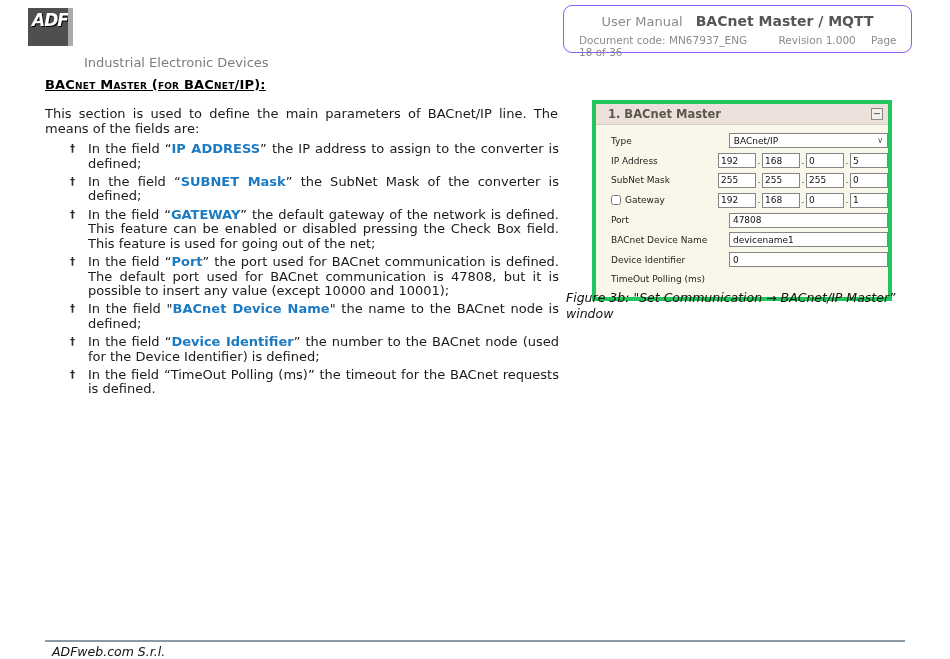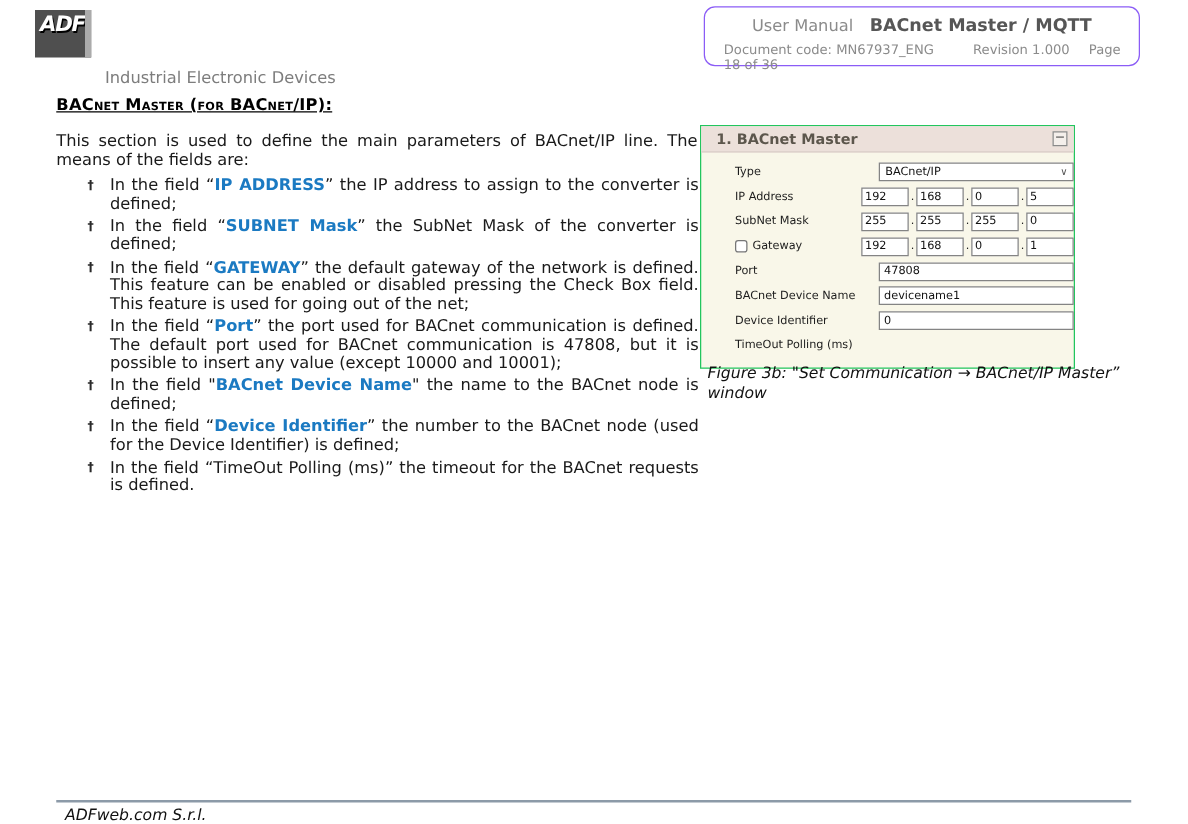--- a/index.html
+++ b/index.html
@@ -72,41 +72,41 @@
     margin-bottom: 3.6px;
   }
   .bli-marker {
     position: absolute; left: 2px; top: 0;
     font-size: 10px; font-weight: bold; color: #2a2a2a;
   }
   .key-blue { color: #1b7ac2; font-weight: bold; }
 
   
   .panel {
-    position: absolute; left: 560px; top: 100px;
+    position: absolute; left: 592px; top: 100px;
     width: 300px;
-    border: 1px solid #22c55e;
+    border: 4px solid #22c55e;
     background: #f9f7e9;
     font-family: "DejaVu Sans", sans-serif;
   }
   .panel-header {
     height: 21px; background: #ece0da;
     border-bottom: 1px solid #d9cdc7;
     display: flex; align-items: center;
     padding: 0 5px 0 12px;
   }
   .panel-title { font-weight: bold; font-size: 11.5px; color: #5c564c; flex: 1; }
   .collapse-btn {
     width: 12px; height: 12px;
     border: 1px solid #8a8a8a; background: #f4efeb;
     font-size: 10px; line-height: 10px; text-align: center;
     color: #444; cursor: default; padding: 0;
     font-family: "DejaVu Sans", sans-serif;
   }
-  .panel-body { padding: 6px 0 8px 16px; }
+  .panel-body { padding: 6px 0 8px 4px; }
   .prow { display: flex; align-items: center; height: 19.8px; padding-left: 11px; }
   .plabel { width: 128px; font-size: 9px; color: #1c1c1c; display: flex; align-items: center; }
   .plabel input[type="checkbox"] { width: 10px; height: 10px; margin: 0 4px 0 0; }
   .pinput {
     width: 172px; height: 15px;
     border: 1px solid #848484; background: #ffffff;
     font-size: 9px; padding: 0 3px; color: #111;
     font-family: "DejaVu Sans", sans-serif;
   }
   .fake-select {

